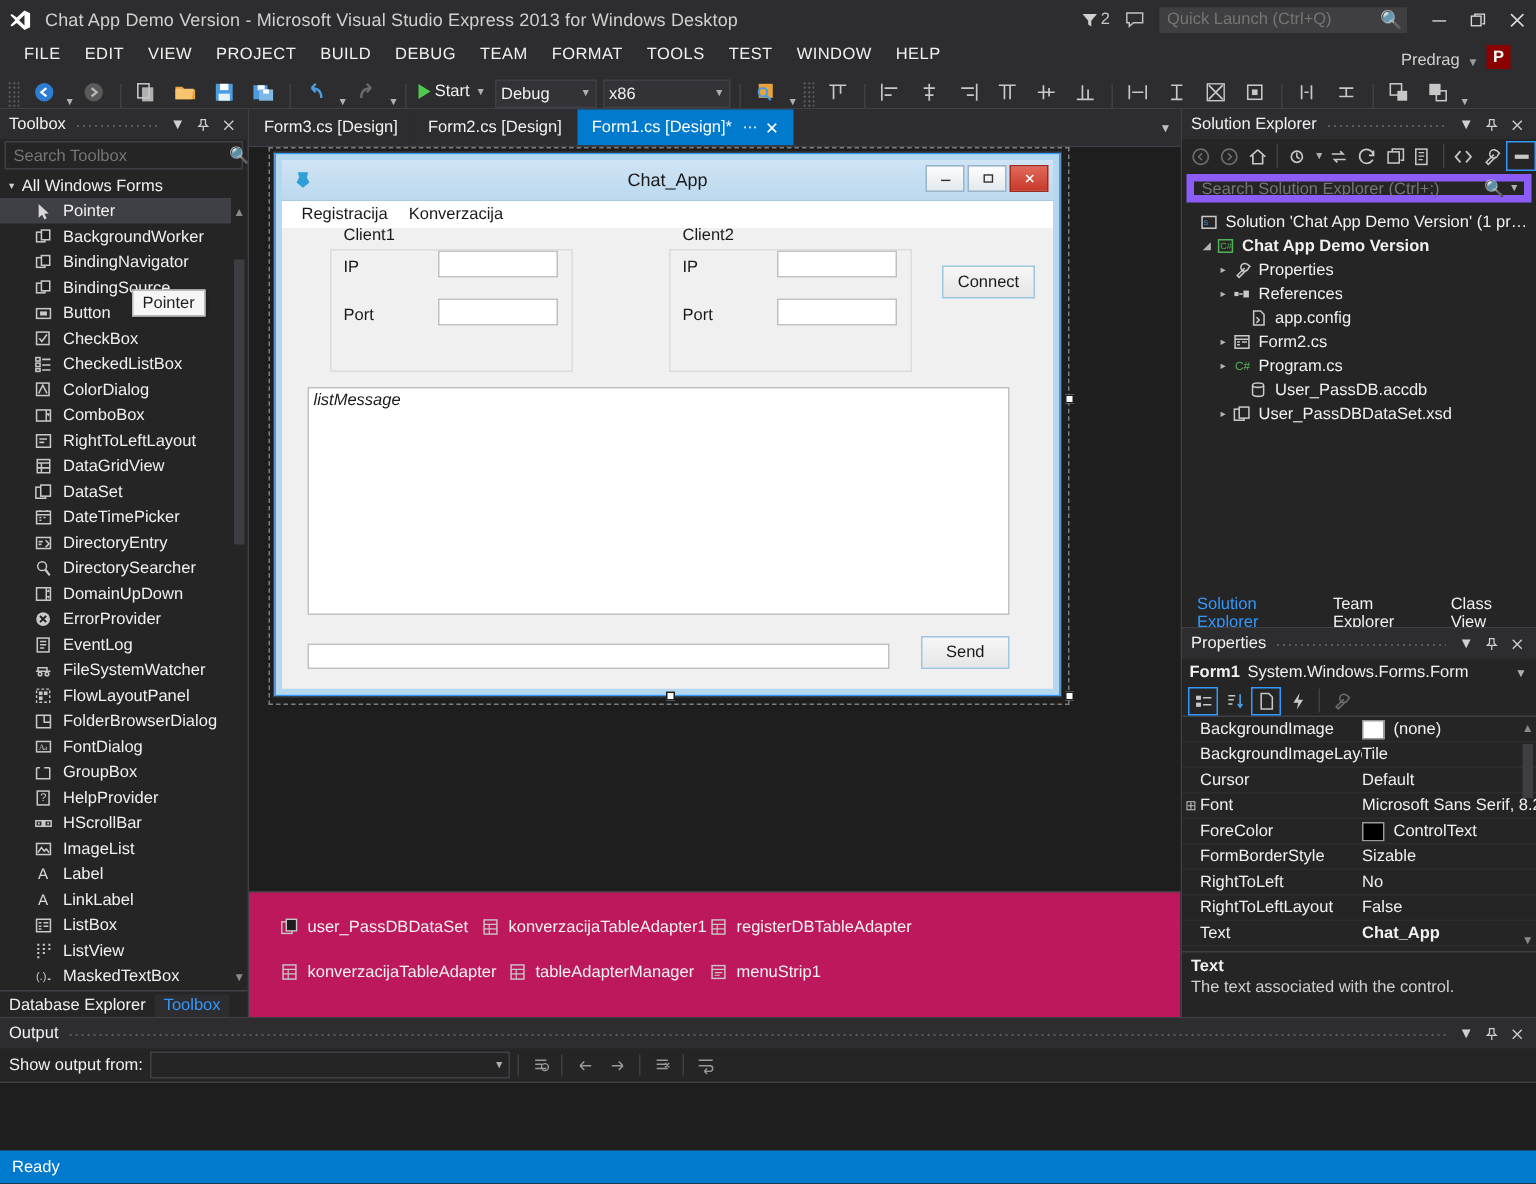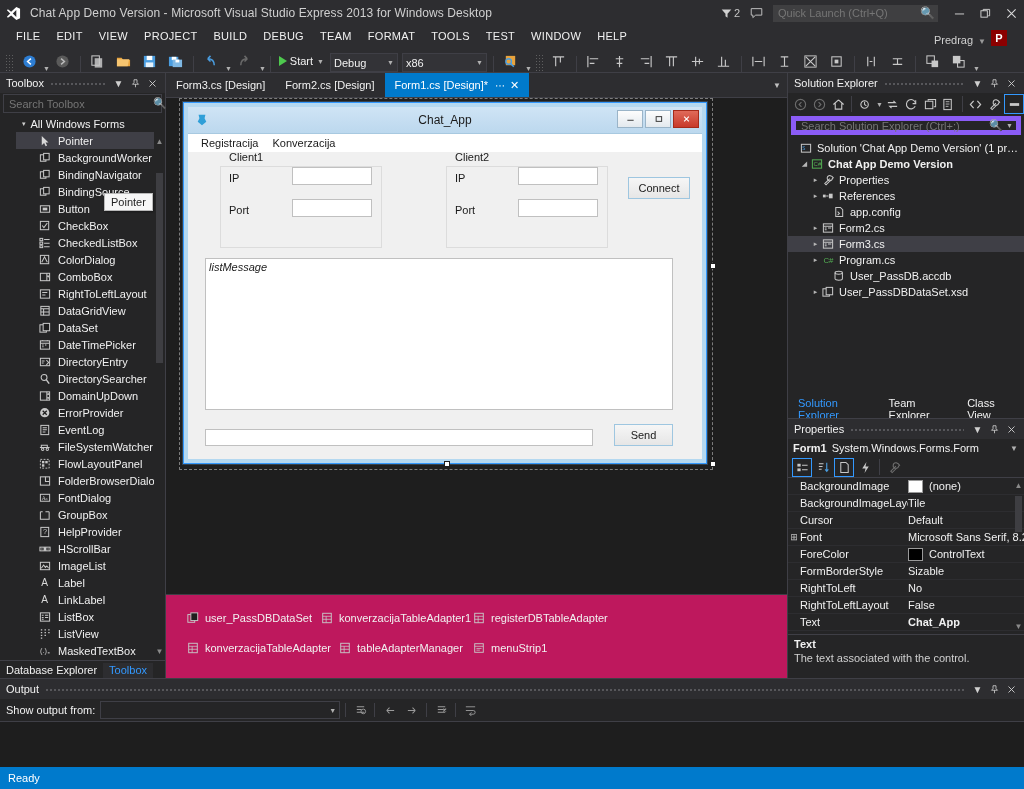--- a/index.html
+++ b/index.html
@@ -65,21 +65,21 @@
   .panel-btns{display:flex;align-items:center;gap:2px;padding-right:5px;}
   .pbtn{width:15px;height:16px;display:flex;align-items:center;justify-content:center;color:#d0d0d0;font-size:10px;}
   .pbtn svg{width:9px;height:9px;}
 
   
   .toolbox{width:165px;background:#252526;display:flex;flex-direction:column;flex:0 0 165px;
     border-right:1px solid #3f3f46;position:relative;}
   .tb-search{height:19px;margin:1px 3px 2px 3px;background:#252526;border:1px solid #3f3f46;
     display:flex;align-items:center;padding:0 3px;box-sizing:border-box;}
   .tb-search input{flex:1;background:transparent;border:0;outline:none;color:#8d8d8d;font-size:11px;font-family:inherit;}
-  .tb-list{flex:1;overflow:hidden;position:relative;margin-left:16px;}
+  .tb-list{flex:1;overflow:hidden;position:relative;}
   .tb-group{display:flex;align-items:center;height:17px;padding-left:6px;color:#f1f1f1;font-size:11px;}
   .tb-group .arw{font-size:7px;margin-right:5px;color:#d0d0d0;}
   .tb-item{display:flex;align-items:center;height:17px;padding-left:22px;color:#f1f1f1;font-size:11px;white-space:nowrap;}
   .tb-item.sel{background:#3f3f46;}
   .tbi-icon{width:14px;height:14px;margin-right:6px;display:flex;align-items:center;justify-content:center;color:#c8c8c8;flex:0 0 14px;}
   .tbi-icon svg{width:12px;height:12px;}
   .tb-scroll{position:absolute;right:0;top:0;width:11px;height:100%;background:#252526;}
   .tb-scroll .thumb{position:absolute;left:2px;width:7px;background:#3e3e42;top:58px;height:190px;}
   .tb-scroll .sarr{position:absolute;left:0;width:11px;height:13px;color:#8a8a8a;font-size:8px;
     display:flex;align-items:center;justify-content:center;}
@@ -1053,31 +1053,20 @@
             <div class="tr">
               <span style="flex: 0 0 22px;"></span>
               <span class="exp">▸</span>
               <span class="ic">
                 <svg viewBox="0 0 13 13">
                   <rect x="1.5" y="2" width="10" height="9" stroke="#c8c8c8" stroke-width="1.1" fill="none"></rect>
                   <path d="M1.5 4.5 H11.5 M3 6.5 H5 M6.5 6.5 H10 M3 8.5 H5" stroke="#c8c8c8" stroke-width="1.1" fill="none"></path>
                 </svg>
               </span>
               <span class="lbl">Form2.cs</span>
-            </div>
-            <div class="tr sel">
-              <span style="flex: 0 0 22px;"></span>
-              <span class="exp">▸</span>
-              <span class="ic">
-                <svg viewBox="0 0 13 13">
-                  <rect x="1.5" y="2" width="10" height="9" stroke="#c8c8c8" stroke-width="1.1" fill="none"></rect>
-                  <path d="M1.5 4.5 H11.5 M3 6.5 H5 M6.5 6.5 H10 M3 8.5 H5" stroke="#c8c8c8" stroke-width="1.1" fill="none"></path>
-                </svg>
-              </span>
-              <span class="lbl">Form3.cs</span>
             </div>
             <div class="tr">
               <span style="flex: 0 0 22px;"></span>
               <span class="exp">▸</span>
               <span class="ic">
                 <svg viewBox="0 0 13 13">
                   <text x="1.5" y="9.5" font-size="8.5" fill="#54b054" font-family="sans-serif">C#</text>
                 </svg>
               </span>
               <span class="lbl">Program.cs</span>

